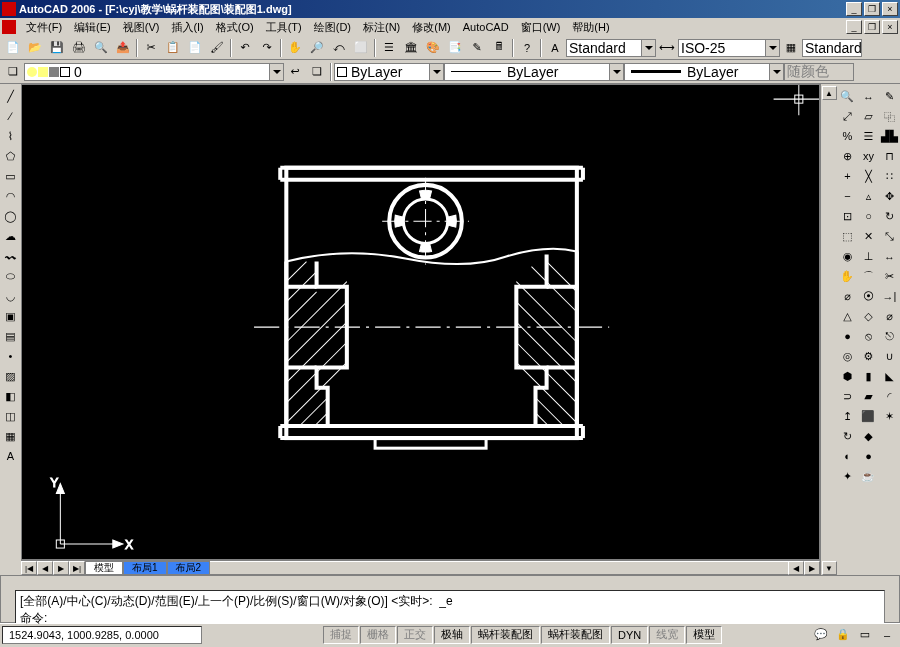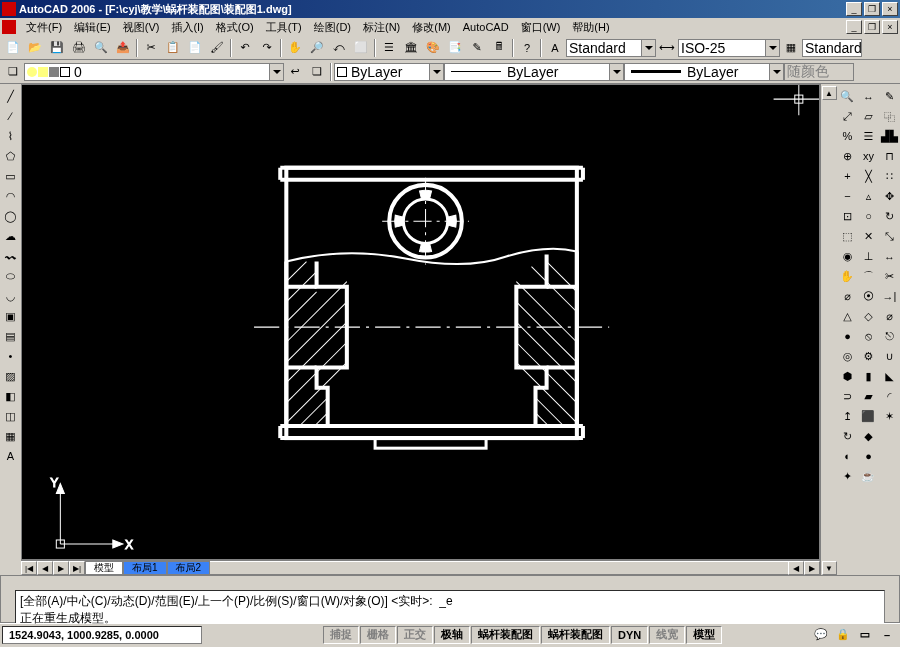--- a/index.html
+++ b/index.html
@@ -24,21 +24,21 @@
   .canvas-wrap { flex:1; display:flex; flex-direction:column;}
   .canvas { flex:1; background:#000; position:relative; border:1px solid #808080;}
   svg.drawing { width:100%; height:100%; display:block; }
   .scrolltabs { height:18px; background:#d4d0c8; border-top:1px solid #808080; display:flex; align-items:center;}
   .navbtn { width:16px; height:14px; background:#d4d0c8; border:1px solid #fff; border-right-color:#808080; border-bottom-color:#808080; display:flex; align-items:center; justify-content:center; font-size:8px; cursor:pointer;}
   .tab { padding:0 8px; border:1px solid #808080; background:#fff; height:14px; font-size:10px; display:flex; align-items:center; cursor:pointer;}
   .tab.inactive { background:#3b82f6;}
   .cmdarea { background:#d4d0c8; border:1px solid #808080; padding:14px; height:48px;}
   .cmdbox { background:#fff; border:1px inset #808080; height:42px; padding:2px 4px; font-family:"SimSun", monospace; font-size:12px; overflow:hidden;}
   .cmdline { white-space:pre;}
-  .statusbar { height:22px; background:#d4d0c8; display:flex; align-items:center; padding:0 2px; border-top:1px solid #fff;font-weight:bold;}
+  .statusbar { height:22px; background:#d4d0c8; display:flex; align-items:center; padding:0 2px; border-top:1px solid #fff;}
   .status-cell { border:1px solid #808080; border-right-color:#fff; border-bottom-color:#fff; padding:1px 6px; height:18px; font-size:11px; background:#d4d0c8; display:flex; align-items:center; margin-right:1px; cursor:pointer;}
   .status-cell.coords { width:200px; background:#fff; border:1px inset #808080; cursor:default;}
   .status-cell.off { color:#808080;}
   .layerbits { display:flex; align-items:center; gap:1px; margin-right:4px;}
   .lbit { width:10px; height:10px; display:inline-block;}
   .line-swatch { width:50px; border-top:1px solid #000; margin-right:6px; margin-left:4px;}
   .line-swatch.thick { border-top:3px solid #000;}
 </style>
 </head>
 <body>
@@ -339,21 +339,20 @@
     <div class="tbtn">∪</div>
     <div class="tbtn">◣</div>
     <div class="tbtn">◜</div>
     <div class="tbtn">✶</div>
   </div>
 </div>
 
 <div class="cmdarea">
   <div class="cmdbox">
     <div class="cmdline">[全部(A)/中心(C)/动态(D)/范围(E)/上一个(P)/比例(S)/窗口(W)/对象(O)] &lt;实时&gt;:  _e</div>
-    <div class="cmdline">正在重生成模型。</div>
     <div class="cmdline">命令:</div>
   </div>
 </div>
 
 <div class="statusbar">
   <div class="status-cell coords">1524.9043, 1000.9285, 0.0000</div>
   <div style="flex:0 0 120px"></div>
   <div class="status-cell off">捕捉</div>
   <div class="status-cell off">栅格</div>
   <div class="status-cell off">正交</div>

